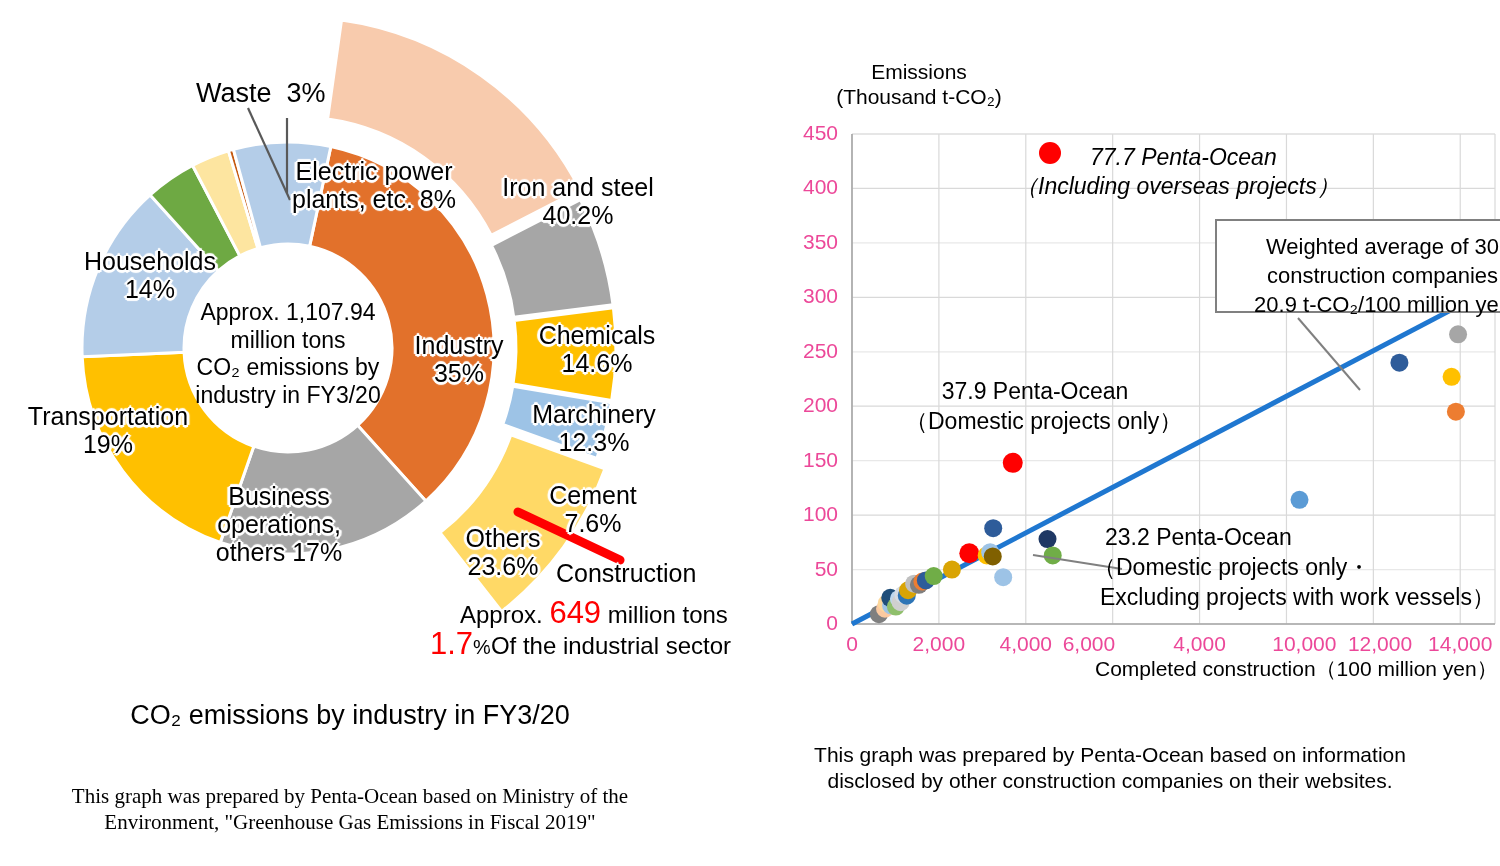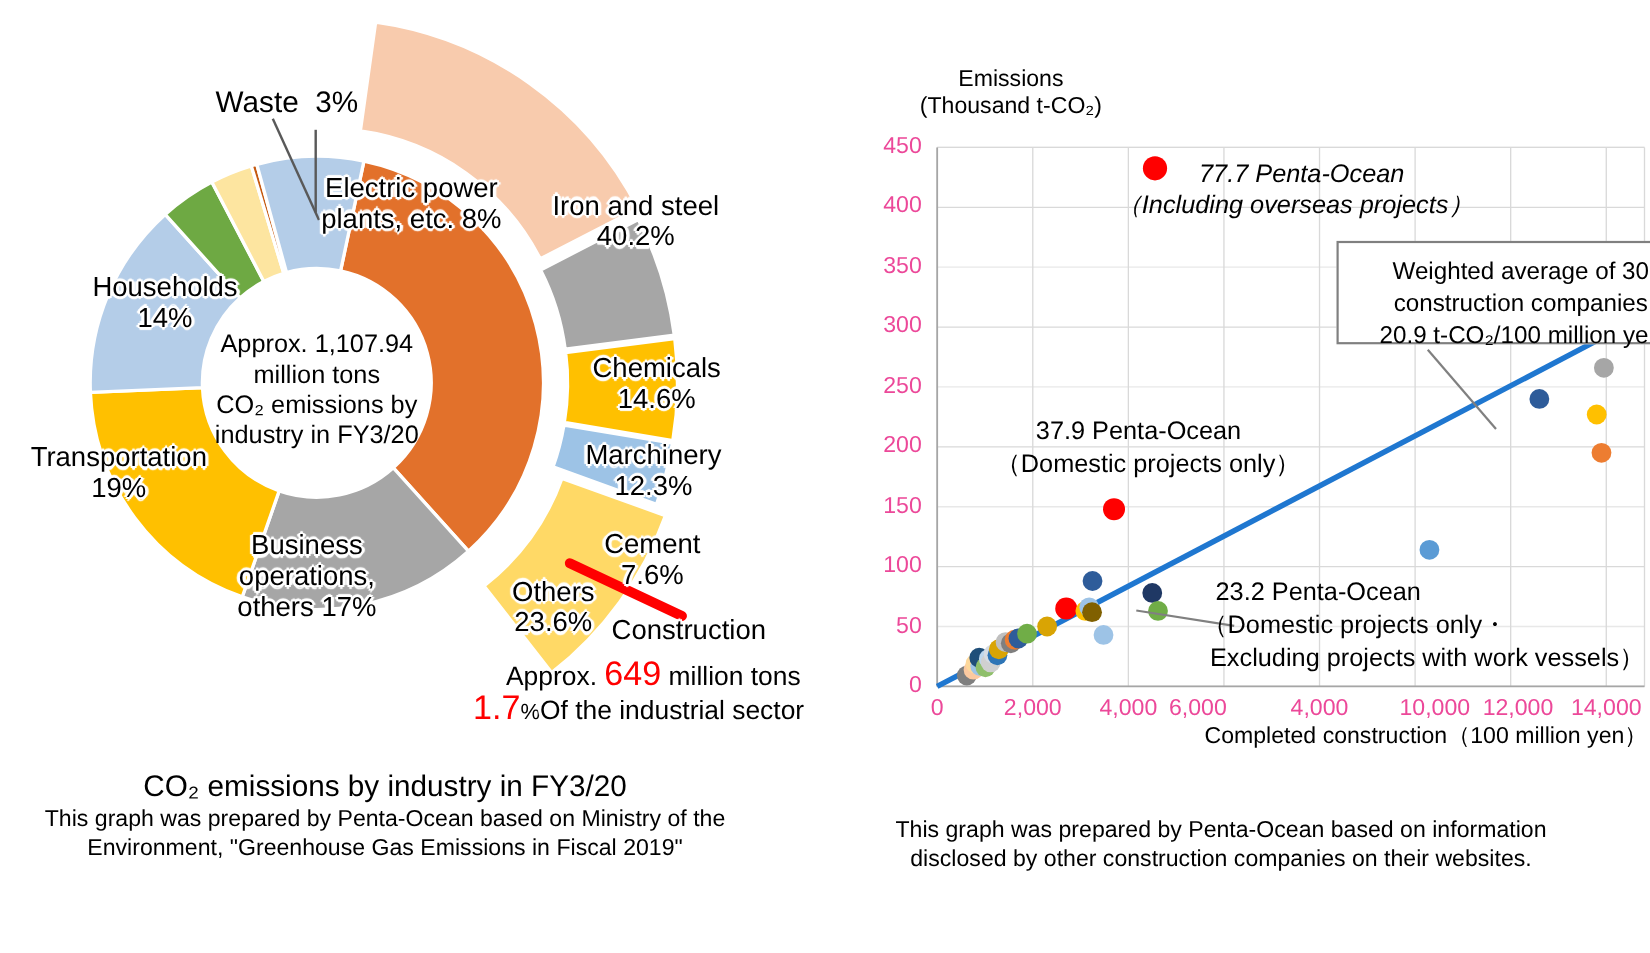--- a/index.html
+++ b/index.html
@@ -53,21 +53,21 @@
   #s-ann2{left:155px;top:365px;width:260px;font-size:23px;text-align:center;line-height:1.3;}
   #s-ann3{left:355px;top:511px;font-size:23px;line-height:1.3;}
   #s-box{position:absolute;left:465px;top:207px;width:335px;height:94px;border:2px solid #808080;background:#fff;box-sizing:border-box;
          font-size:22px;text-align:center;line-height:1.32;padding-top:11px;}
   .tick{position:absolute;font-size:21px;color:#ec4899;}
 
   
   .cap-title{position:absolute;font-size:27px;text-align:center;}
   .cap-sub{position:absolute;font-size:21px;text-align:center;line-height:1.26;}
   #cap1-title{left:30px;top:700px;width:640px;}
-  #cap1-sub{left:0px;top:732px;width:700px;}
+  #cap1-sub{left:0px;top:783px;width:700px;font-family:Liberation Serif, serif;}
   #cap2-title{left:740px;top:700px;width:740px;}
   #cap2-sub{left:760px;top:742px;width:700px;}
 </style>
 </head>
 <body>
 
 <div class="stage">
 
   <div class="panel" id="panel-donut">
     <svg id="donut-svg" width="750" height="680" viewBox="0 0 750 680">
@@ -101,20 +101,22 @@
 
     <div class="lbl" id="d-ironsteel"><span>Iron and steel</span>
 <span>40.2%</span></div>
 
     <div class="lbl" id="d-households"><span>Households</span>
 <span>14%</span></div>
 
     <div class="lbl" id="d-chemicals"><span>Chemicals</span>
 <span>14.6%</span></div>
 
+    <div class="lbl" id="d-industry"><span>Industry</span>
+<span>35%</span></div>
 
     <div class="lbl" id="d-machinery"><span>Marchinery</span>
 <span>12.3%</span></div>
 
     <div class="lbl" id="d-transportation"><span>Transportation</span>
 <span>19%</span></div>
 
     <div class="lbl" id="d-cement"><span>Cement</span>
 <span>7.6%</span></div>
 

